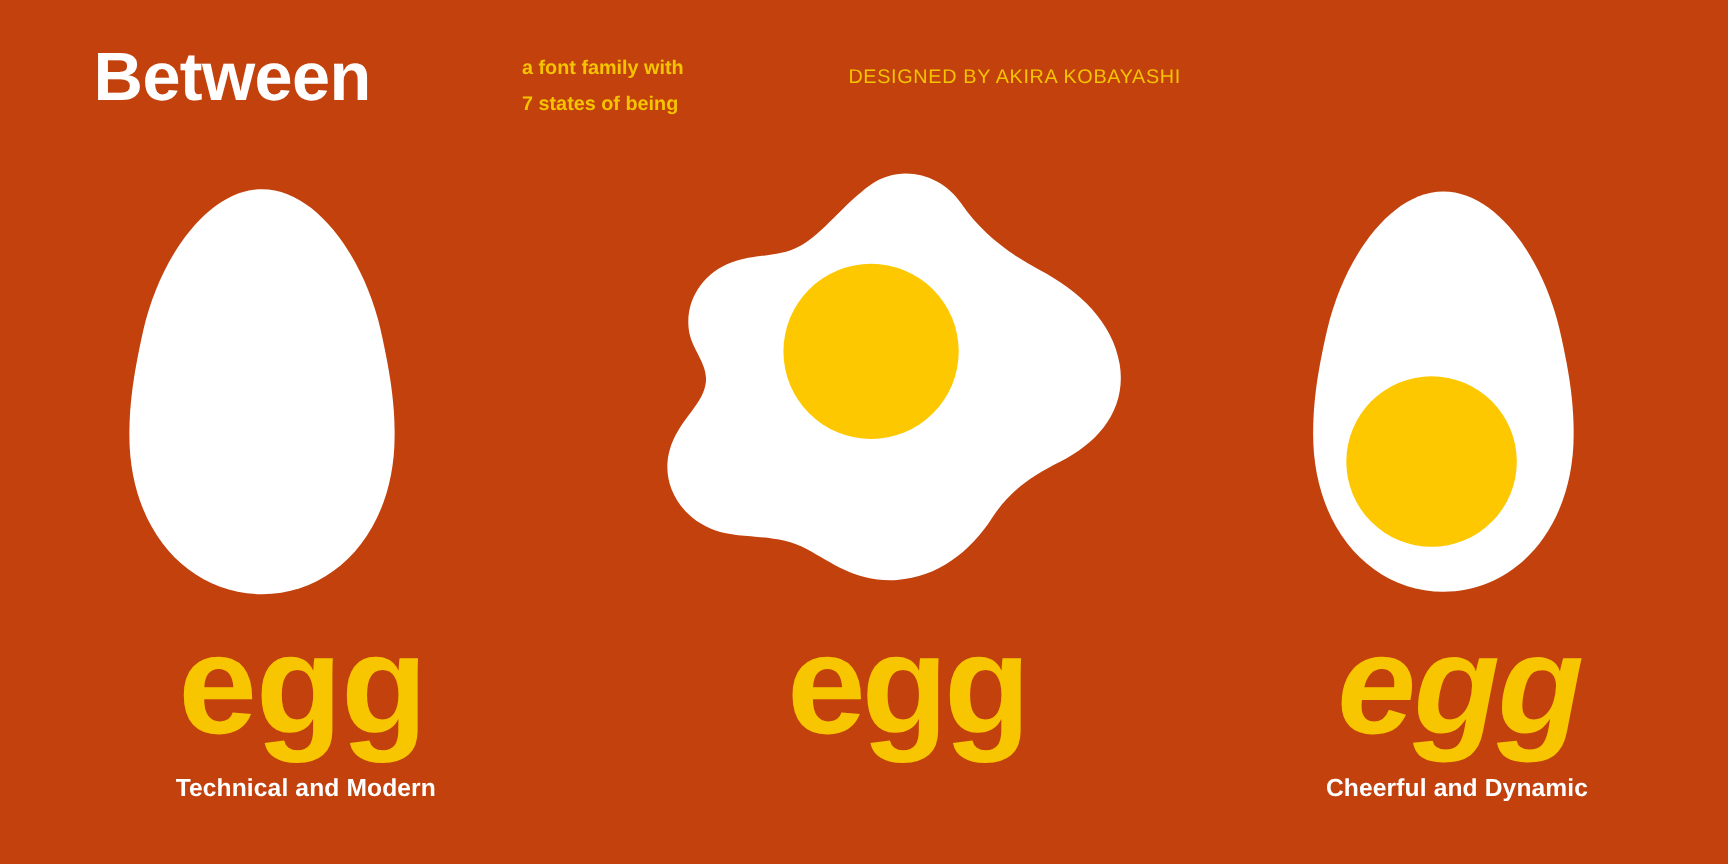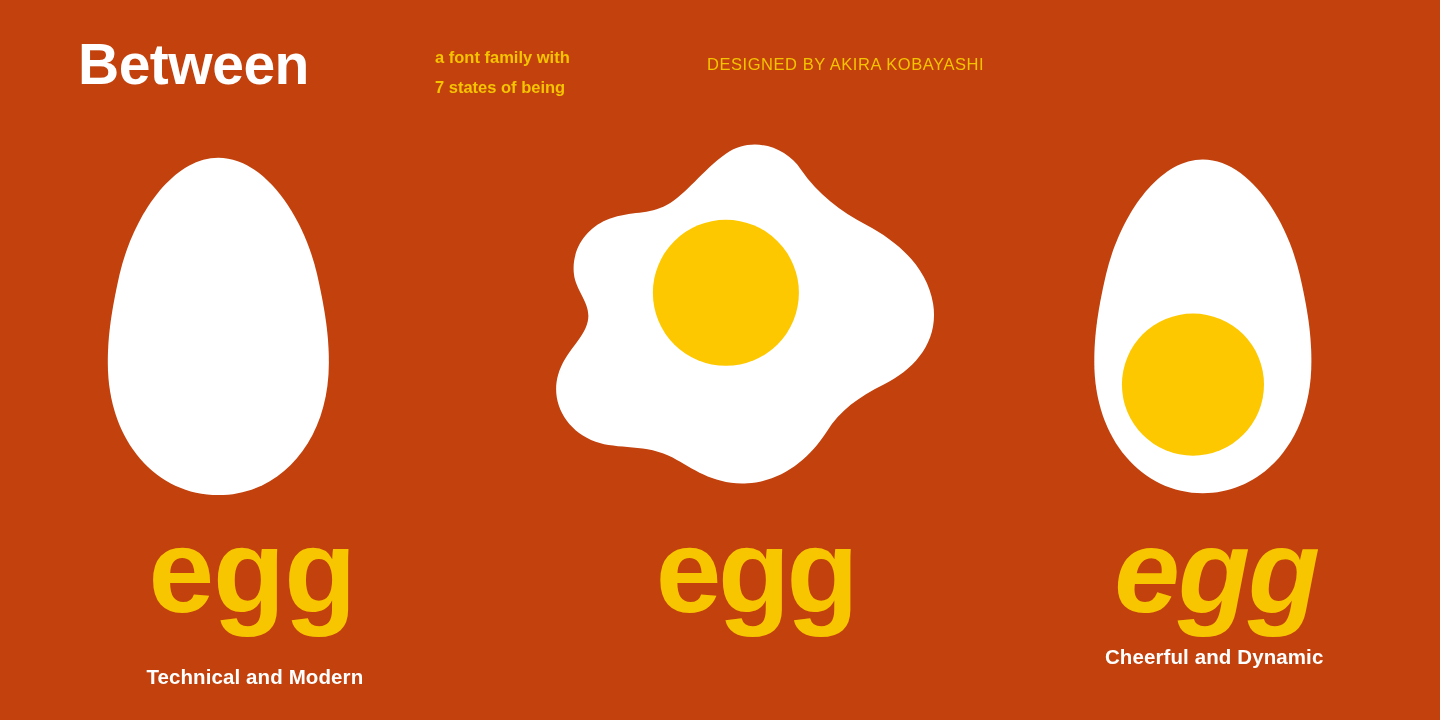--- a/index.html
+++ b/index.html
@@ -116,21 +116,21 @@
     top: 515px;
     width: 100%;
     text-align: center;
     font-size: 20.5px;
     font-weight: 700;
     letter-spacing: 0.1px;
     color: #ffffff;
     white-space: nowrap;
   }
 
-  .col-technical .caption { transform: translateX(-1px); margin-top: 20px; }
+  .col-technical .caption { transform: translateX(-1px); }
   .col-organic   .caption { transform: translateX(26px); }
   .col-cheerful  .caption { transform: translateX(11px); }
 
   .col-technical .wordmark { transform: translateX(-4px); }
   .col-organic   .wordmark { transform: translateX(26px); }
   .col-cheerful  .wordmark { transform: translateX(13px); }
 </style>
 </head>
 <body>
 

